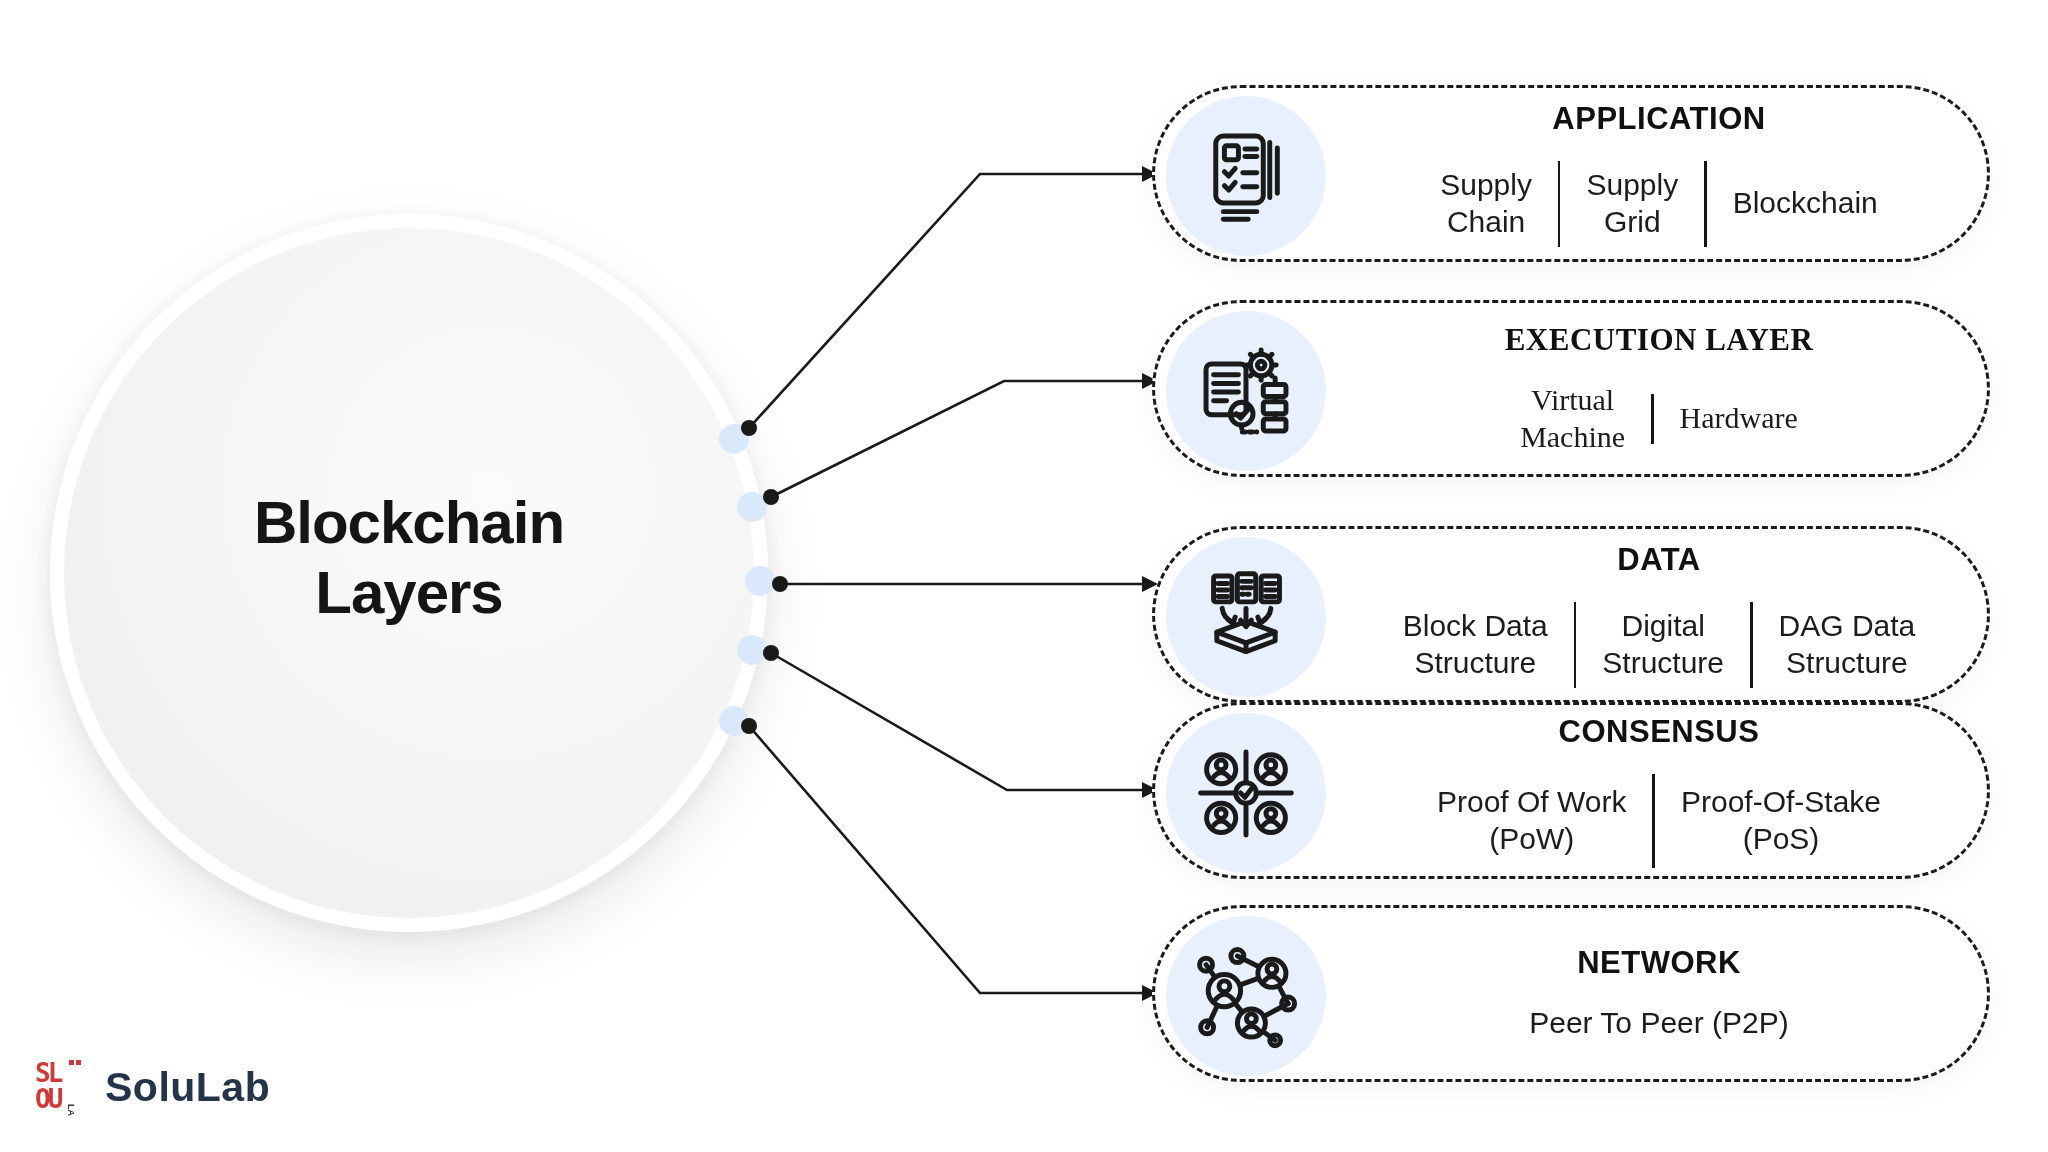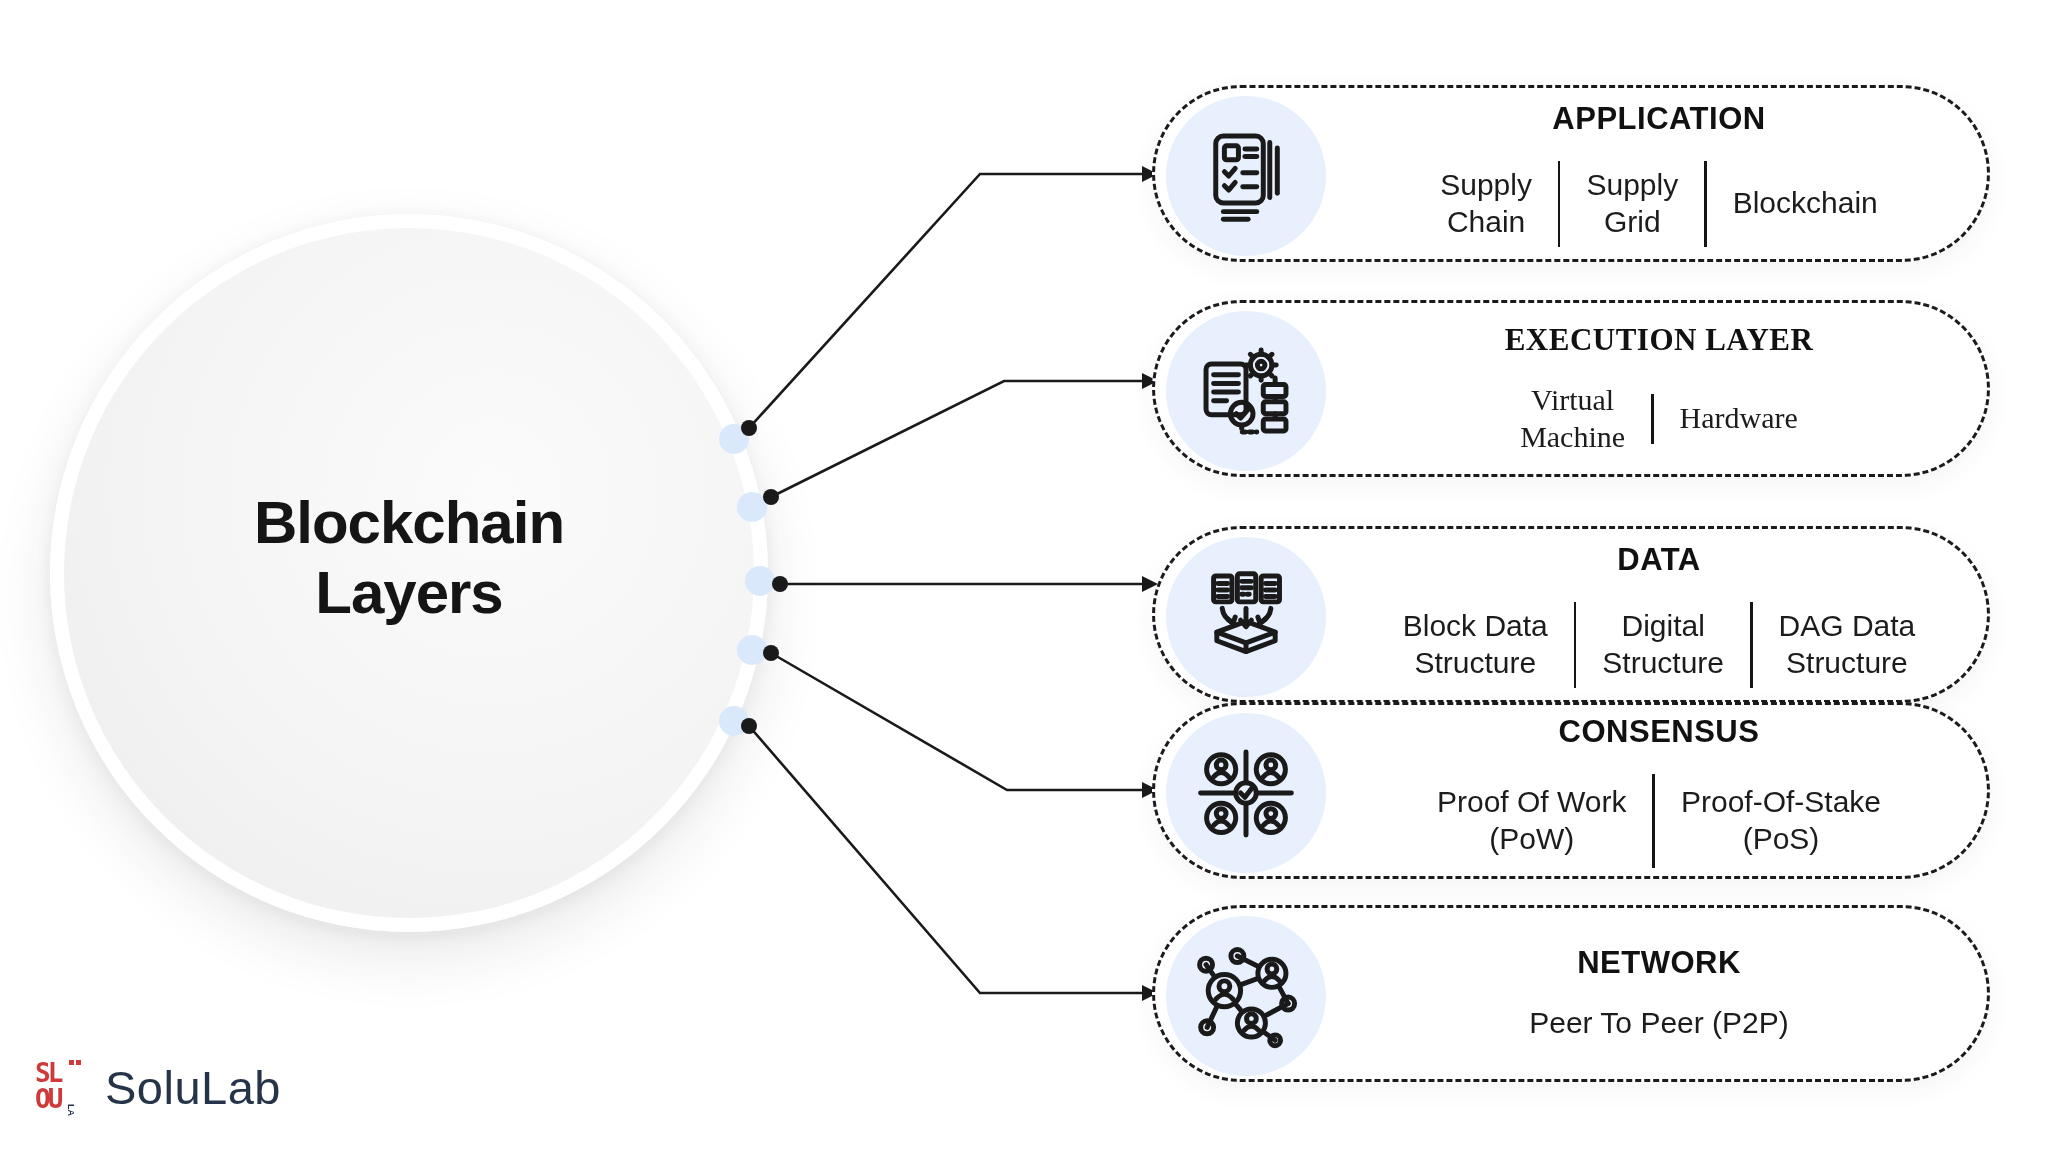--- a/index.html
+++ b/index.html
@@ -118,22 +118,22 @@
   
   .logo {
     position: absolute;
     left: 33px; top: 1058px;
     display: flex;
     align-items: center;
     gap: 14px;
   }
   .logo-mark { width: 58px; height: 58px; position: relative; }
   .logo-text {
-    font-size: 47px;
-    font-weight: 400;
+    font-size: 41px;
+    font-weight: 700;
     color: #263449;
     letter-spacing: 0.5px;
   }
 </style>
 </head>
 <body>
 
 <div class="canvas">
 
   <div class="main-circle"></div>

